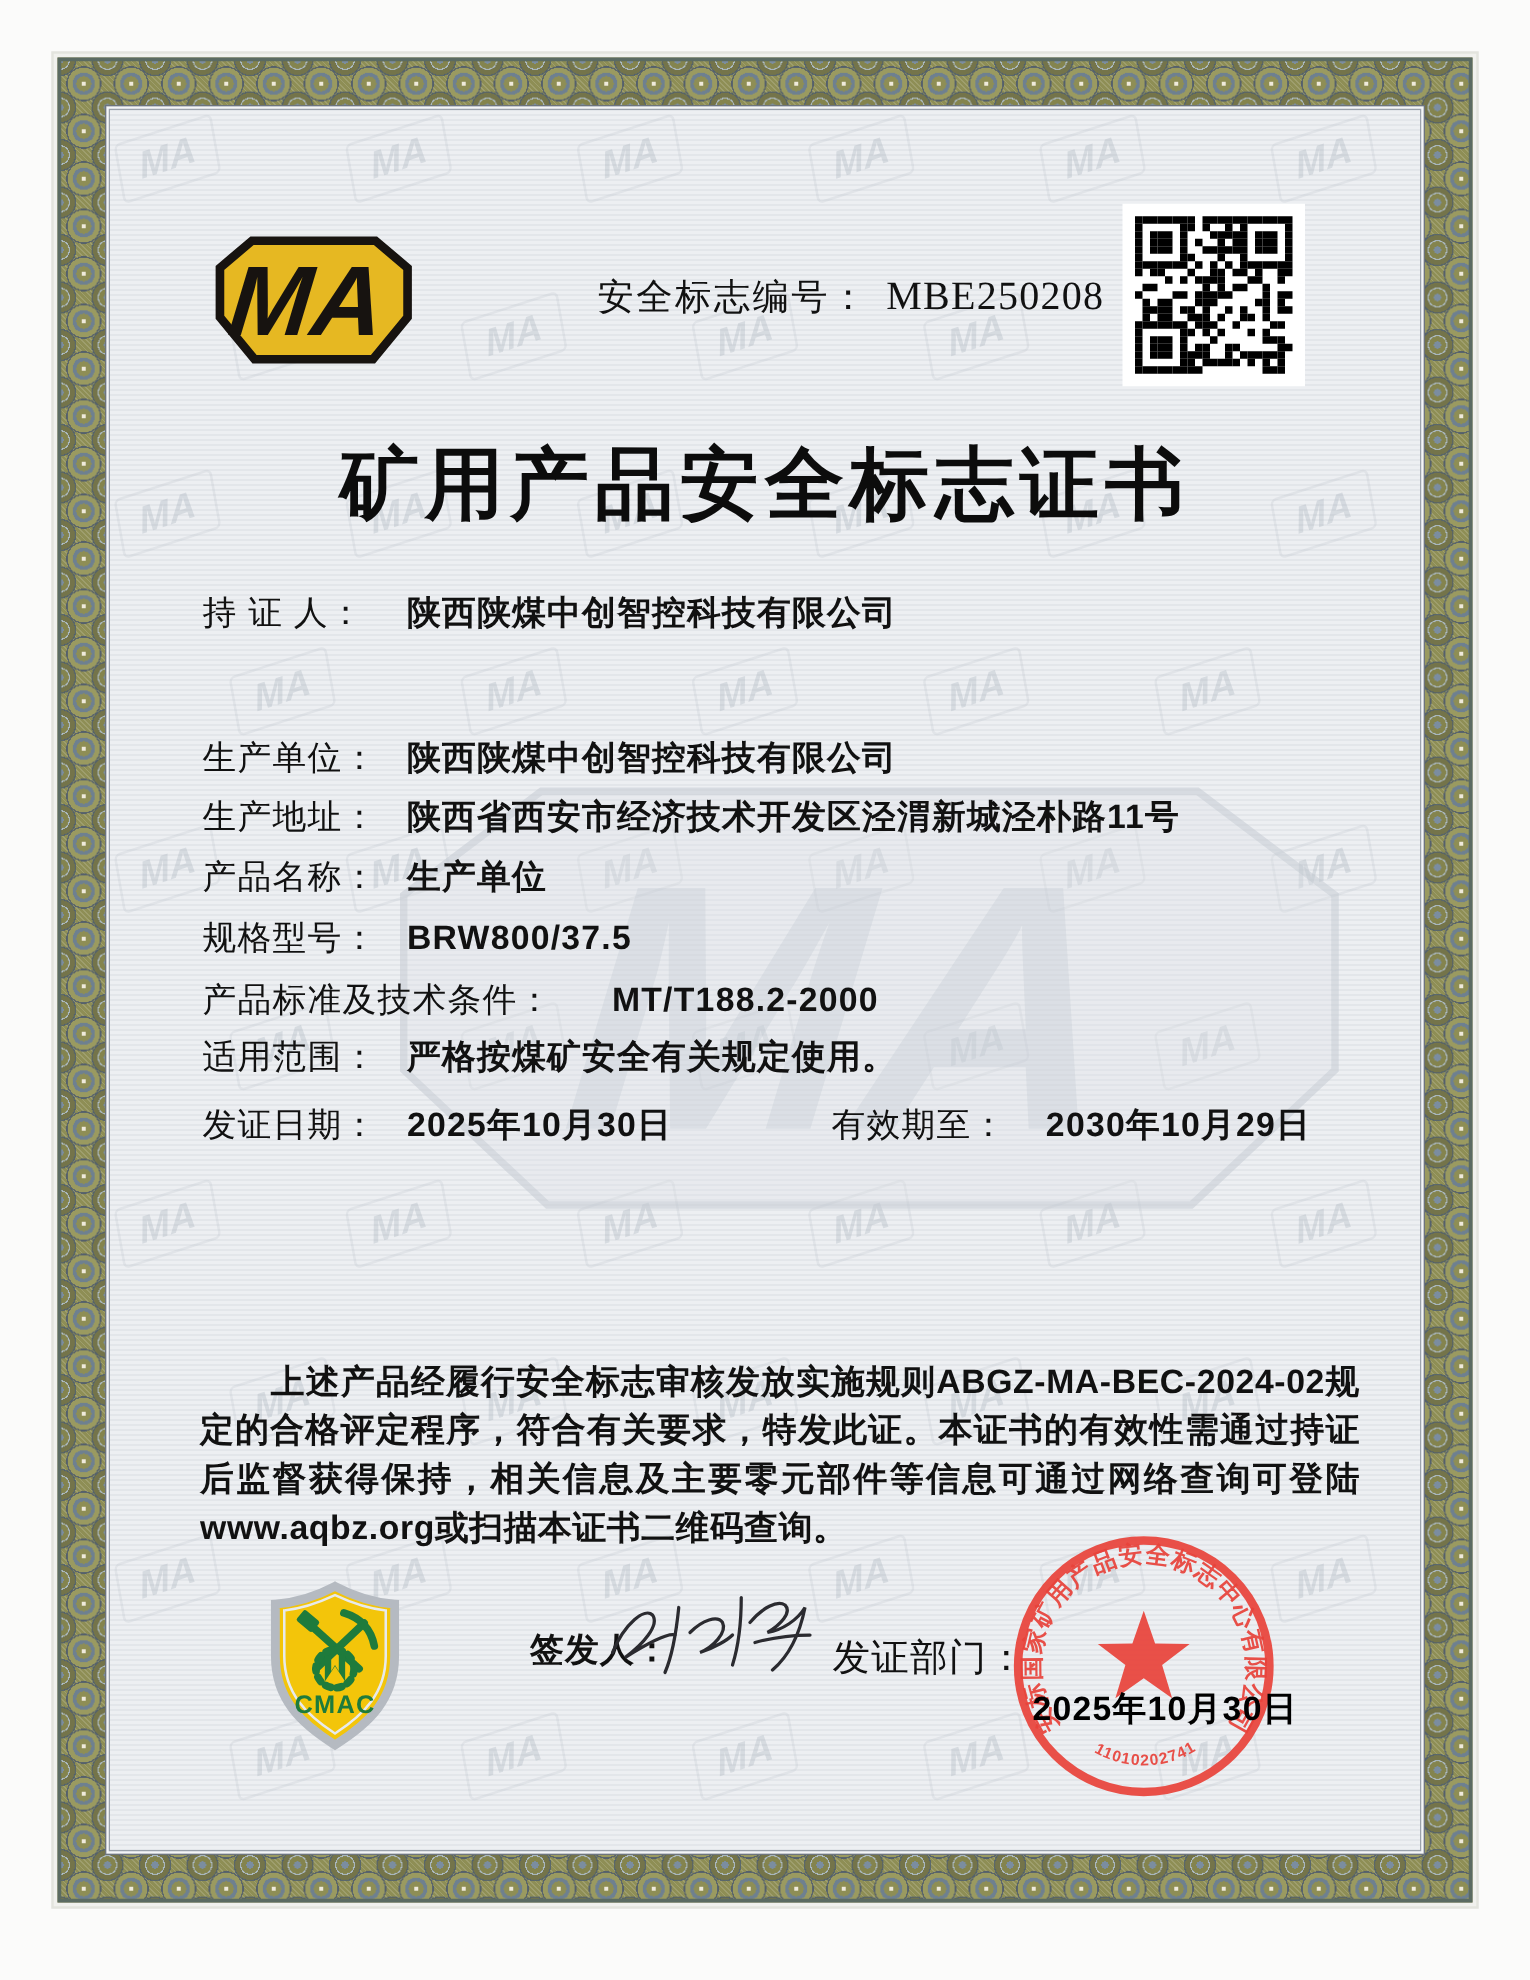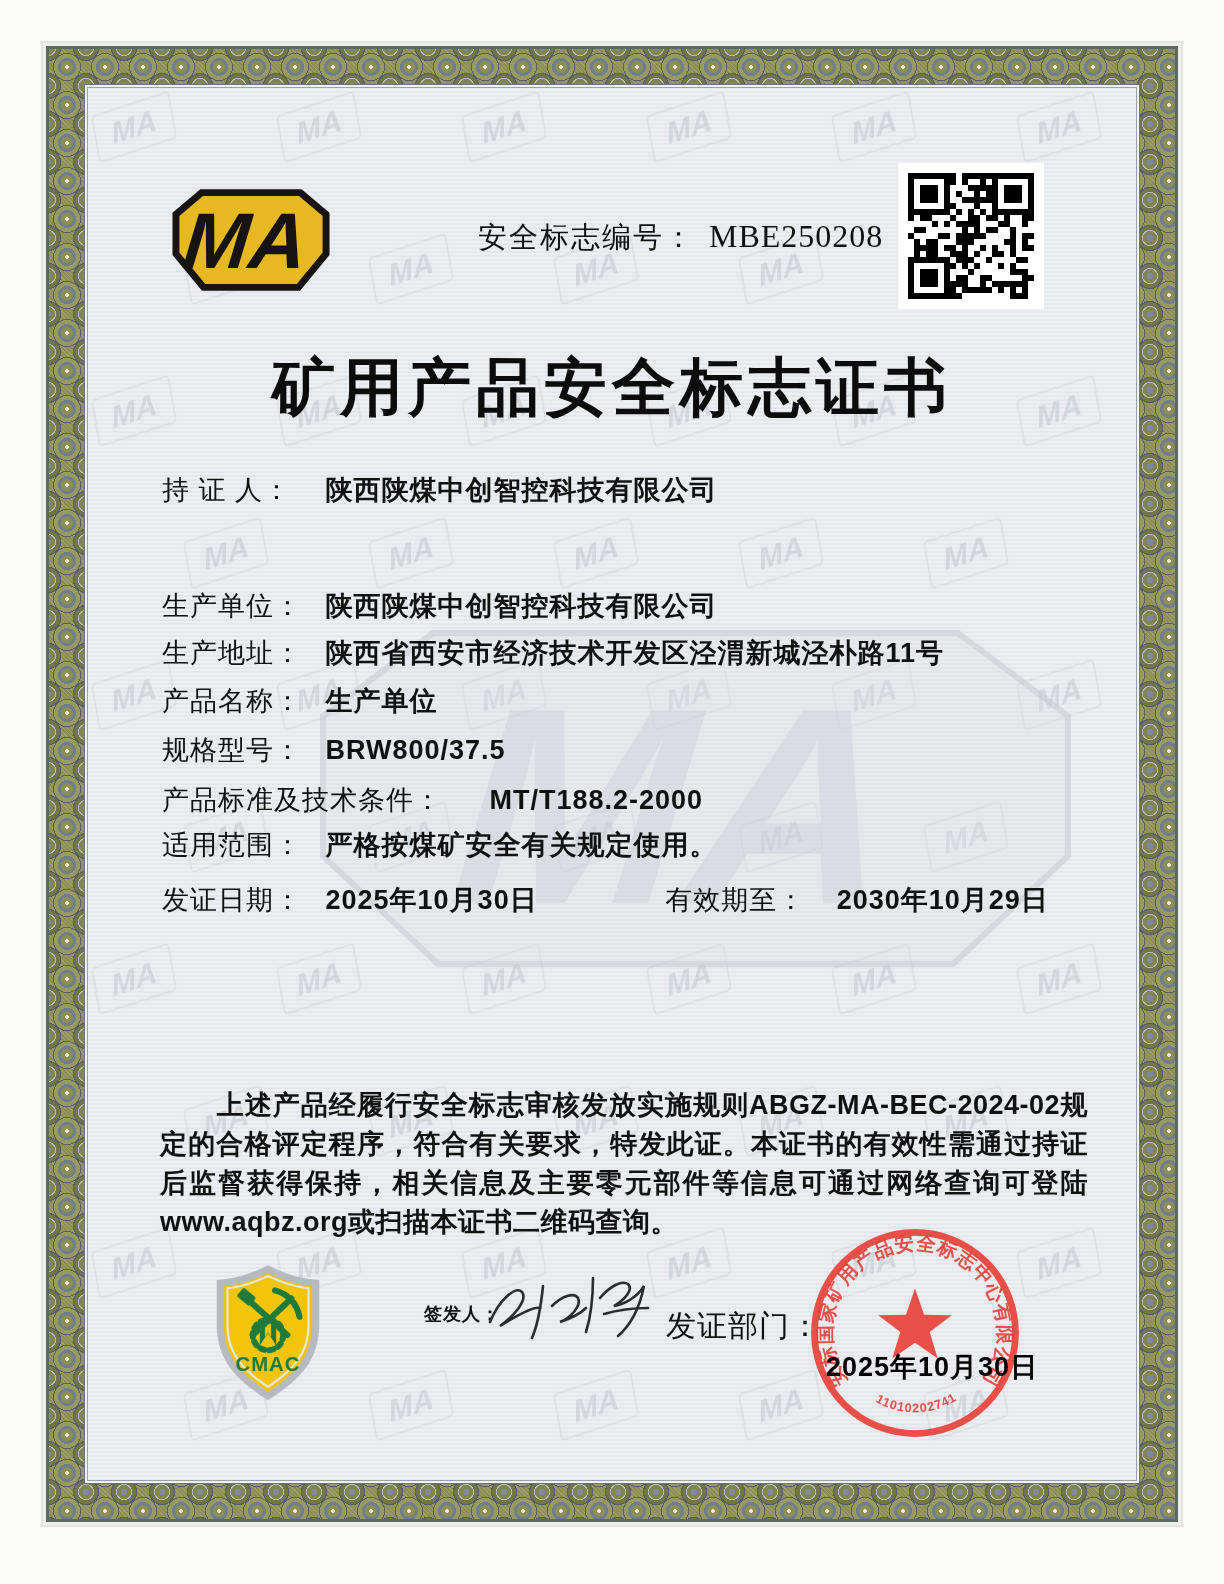--- a/index.html
+++ b/index.html
@@ -42,21 +42,21 @@
   .row .lbl{display:inline-block;font-weight:500;letter-spacing:1px;}
   .row .lbl.w{width:156px;}
   .row .val{font-weight:700;letter-spacing:1px;}
   .r1{top:472px}.r2{top:541px}.r3{top:588px}.r4{top:635px}.r5{top:683px}.r6{top:732px}
   .r7{top:782px}.r8{top:827px}.r9{top:882px}.r10{top:942px}
   .r7 .val{margin-left:40px;}
   .valid-grp{margin-left:120px;}
   .valid-grp .lbl{width:auto;margin-right:24px;}
   .statement{left:160px;width:928px;top:1086px;font-size:27px;font-weight:700;line-height:39px;
     text-align:justify;text-indent:2.1em;letter-spacing:.5px;}
-  .signer-label{left:424px;top:1302px;font-size:18px;font-weight:600;letter-spacing:1px;}
+  .signer-label{left:424px;top:1302px;font-size:27px;font-weight:600;letter-spacing:1px;}
   .dept-label{left:666px;top:1306px;font-size:30px;font-weight:400;letter-spacing:1px;}
   .signature{left:480px;top:1256px;}
   .seal{left:799px;top:1217px;z-index:3;}
   .seal-date{left:826px;top:1349px;font-size:27px;font-weight:600;color:#000;z-index:4;letter-spacing:1px;}
   .cmac{left:212px;top:1264px;}
   .ma-logo{left:172px;top:188px;}
 </style>
 </head>
 <body>
 

